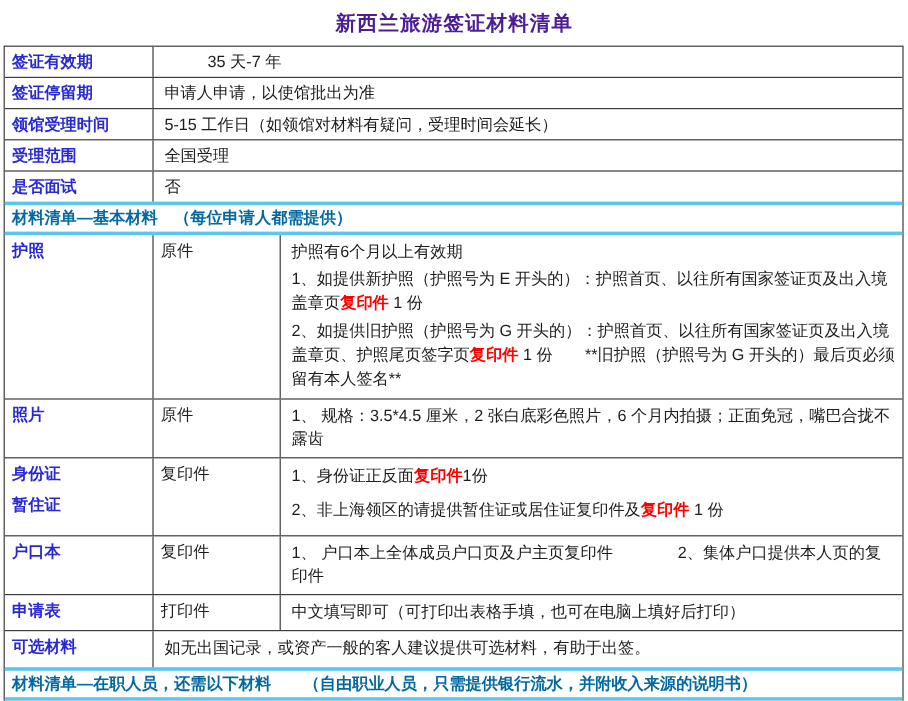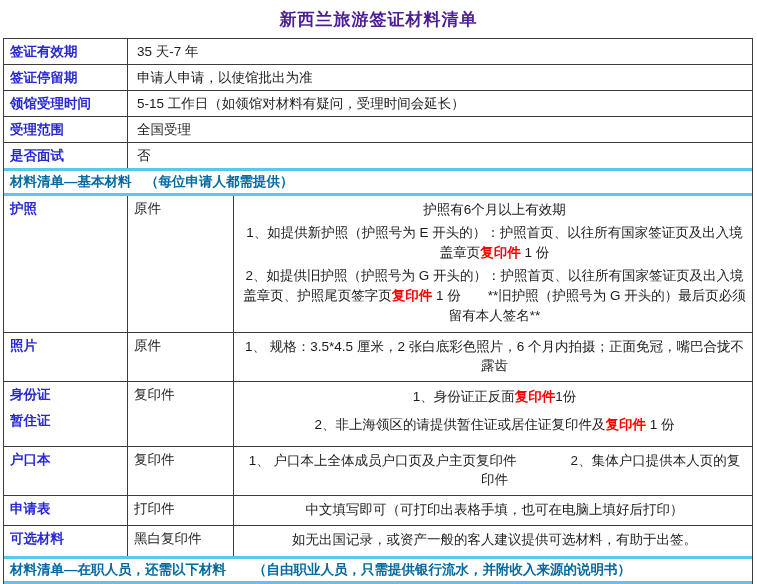--- a/index.html
+++ b/index.html
@@ -11,32 +11,32 @@
   .doc-title{
     text-align:center;font-family:"DejaVu Serif","Liberation Serif",serif;
     font-weight:bold;font-size:17px;color:#4c1d95;
     padding:8px 0 7px 0;letter-spacing:1px;
   }
   .tbl{
     margin:0 4px 0 3px;
     border:1px solid #3c3c3c;
   }
   .row{display:flex;border-top:1px solid #3c3c3c;align-items:stretch;}
-  .row:first-child{border-top:none;}
+  .row:first-child{border-top:none;gap:36px;}
   .cell{box-sizing:border-box;padding:3px 6px;line-height:19px;}
   .c1{width:124px;border-right:1px solid #3c3c3c;color:#2929d4;font-weight:bold;flex:none;}
   .c2{width:106px;border-right:1px solid #3c3c3c;flex:none;}
   .c3{flex:1;padding-left:9px;}
   .cv{flex:1;padding-left:9px;}
   .sec{
     border-top:3px solid #5bc6ee;border-bottom:3px solid #5bc6ee;
   }
   .sec + .row{border-top:none;}
   .sec .cell{color:#0369a1;font-weight:bold;padding:2px 6px;line-height:18px;}
-  .p{margin:1px 0 3px 0;text-align:center;}
+  .p{margin:1px 0 3px 0;}
   .lblline{margin:0 0 7px 0;}
   .red{color:#ff0000;font-weight:bold;}
   .r-hz .cell{line-height:20px;}
   .r-sfz .p{margin:2px 0 9px 0;}
   .r-kx .p, .r-yy .p, .r-ls .p{margin:1px 0 4px 0;}
 </style>
 </head>
 <body>
 
 <div>
@@ -111,21 +111,20 @@
         </div>
         <div class="cell c2">打印件</div>
         <div class="cell c3">
           <div class="p "><span class="seg">中文填写即可（可打印出表格手填，也可在电脑上填好后打印）</span></div>
         </div>
       </div>
       <div class="row r-kx">
         <div class="cell c1">
           <div class="">可选材料</div>
         </div>
-        <div class="cell c2">黑白复印件</div>
         <div class="cell c3">
           <div class="p "><span class="seg">如无出国记录，或资产一般的客人建议提供可选材料，有助于出签。</span></div>
         </div>
       </div>
       <div class="row sec">
         <div class="cell" style="flex: 1 1 0%;">材料清单—在职人员，还需以下材料　　（自由职业人员，只需提供银行流水，并附收入来源的说明书）</div>
       </div>
     </div>
 </div>
 

